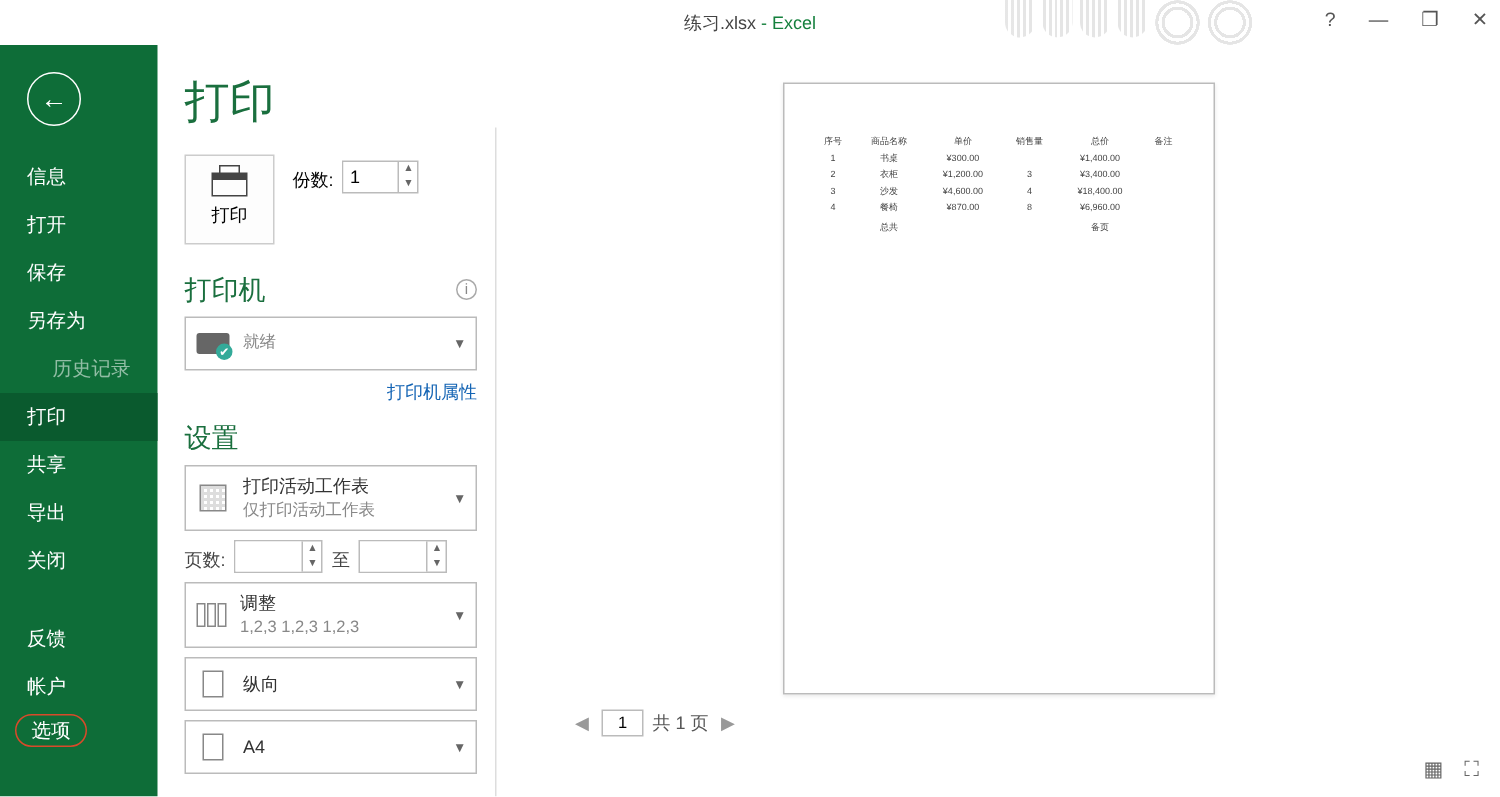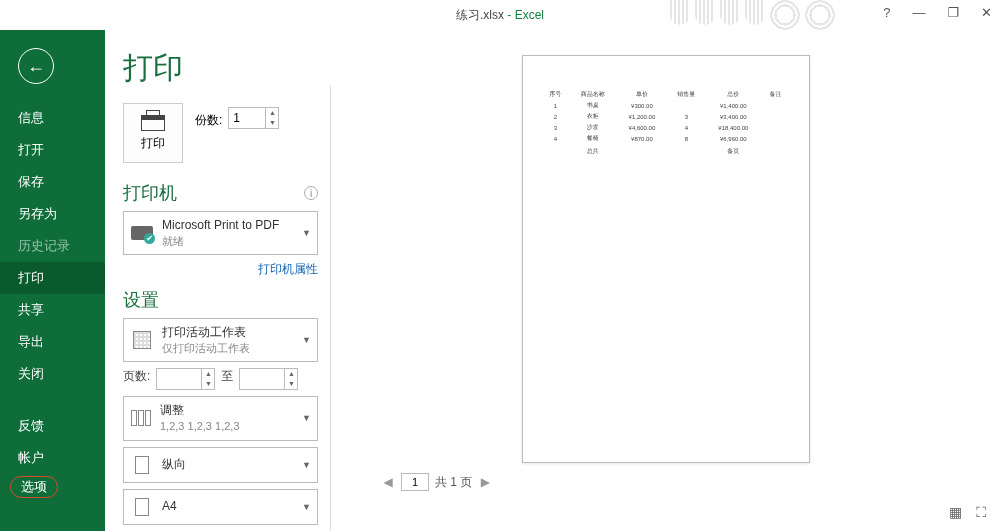--- a/index.html
+++ b/index.html
@@ -17,21 +17,21 @@
     .winbtns { position: absolute; right: 8px; top: 5px; display: flex; gap: 22px; color: #555; font-size: 13px; }
     .winbtns span { cursor: pointer; }
     
     .main { display: flex; height: 501px; }
     
     
     .sidebar { width: 105px; background: #0e6d38; color: #fff; padding-top: 10px; }
     .back { width: 36px; height: 36px; border: 1.5px solid #fff; border-radius: 50%; margin: 8px 0 18px 18px; display: flex; align-items: center; justify-content: center; cursor: pointer; font-size: 18px; }
     .nav-item { padding: 7px 18px; font-size: 13px; cursor: pointer; }
     .nav-item.active { background: #0a5a2e; }
-    .nav-item.dim { opacity: 0.55; }
+    .nav-item.dim { opacity: 0.55; text-align: right; }
     .nav-sep { height: 20px; }
     .hilite { display: inline-block; border: 1.5px solid #d94a2a; border-radius: 11px; padding: 1px 10px; margin-left: 10px; margin-top: 2px; font-size: 13px; cursor: pointer; }
     
     
     .panel { width: 225px; padding: 0 12px 10px 18px; position: relative; }
     .panel h1 { font-size: 30px; font-weight: 400; color: #1a6f3e; margin: 18px 0 14px; }
     
     .print-row { display: flex; align-items: flex-start; gap: 12px; margin-bottom: 18px; }
     .print-btn { width: 60px; height: 60px; border: 1px solid #ccc; display: flex; flex-direction: column; align-items: center; justify-content: center; gap: 4px; cursor: pointer; background: #fdfdfd; }
     .printer-ic { width: 24px; height: 16px; border: 1.5px solid #444; border-top: 5px solid #444; position: relative; }
@@ -53,21 +53,21 @@
     .ic { width: 24px; height: 22px; flex-shrink: 0; display: flex; align-items: center; justify-content: center; }
     .ic-printer { position: relative; width: 22px; height: 14px; background: #666; border-radius: 2px; }
     .ic-printer::after { content: '✔'; position: absolute; right: -2px; bottom: -4px; background: #3a9; color: #fff; width: 11px; height: 11px; border-radius: 50%; font-size: 8px; text-align: center; line-height: 11px; }
     .ic-sheet { width: 18px; height: 18px; border: 1px solid #888; background: linear-gradient(#ddd 50%, transparent 50%), linear-gradient(90deg, #ddd 50%, transparent 50%); background-size: 100% 4px, 4px 100%; }
     .ic-collate { width: 22px; display: flex; gap: 1px; } .ic-collate span { width: 6px; height: 16px; border: 1px solid #888; }
     .ic-portrait { width: 14px; height: 18px; border: 1.5px solid #888; }
     .ic-a4 { width: 14px; height: 18px; border: 1px solid #888; }
     
     .link { color: #1464b4; text-align: right; font-size: 12px; margin: 2px 0 10px; cursor: pointer; }
     
-    .page-row { display: flex; align-items: flex-start; gap: 6px; margin-bottom: 6px; font-size: 12px; color: #444; }
+    .page-row { display: flex; align-items: flex-end; gap: 6px; margin-bottom: 6px; font-size: 12px; color: #444; }
     .page-row .spin input { width: 44px; }
     
     
     .vline { width: 1px; background: #ddd; margin: 55px 0 0; }
     
     
     .preview { flex: 1; display: flex; flex-direction: column; align-items: center; padding: 25px 20px 8px; position: relative; }
     .page { width: 288px; height: 408px; border: 1px solid #bbb; background: #fff; padding: 32px 18px; box-shadow: 0 1px 3px rgba(0,0,0,0.1); }
     .tbl { width: 100%; font-size: 6px; color: #444; }
     .tbl th, .tbl td { text-align: center; padding: 0 2px; font-weight: normal; }
@@ -148,21 +148,20 @@
 
     <div class="sect-head">
       <span>打印机</span>
       <span class="info-ic">i</span>
     </div>
     <div class="sel">
       <div class="ic">
           <div class="ic-printer"></div>
         </div>
       <div class="sel-body">
-        <div class="sel-title">Microsoft Print to PDF</div>
         <div class="sel-sub">就绪</div>
       </div>
       <span class="chev">▼</span>
     </div>
     <div class="link">打印机属性</div>
 
     <div class="sect-head">设置</div>
 
     <div class="sel">
       <div class="ic">

